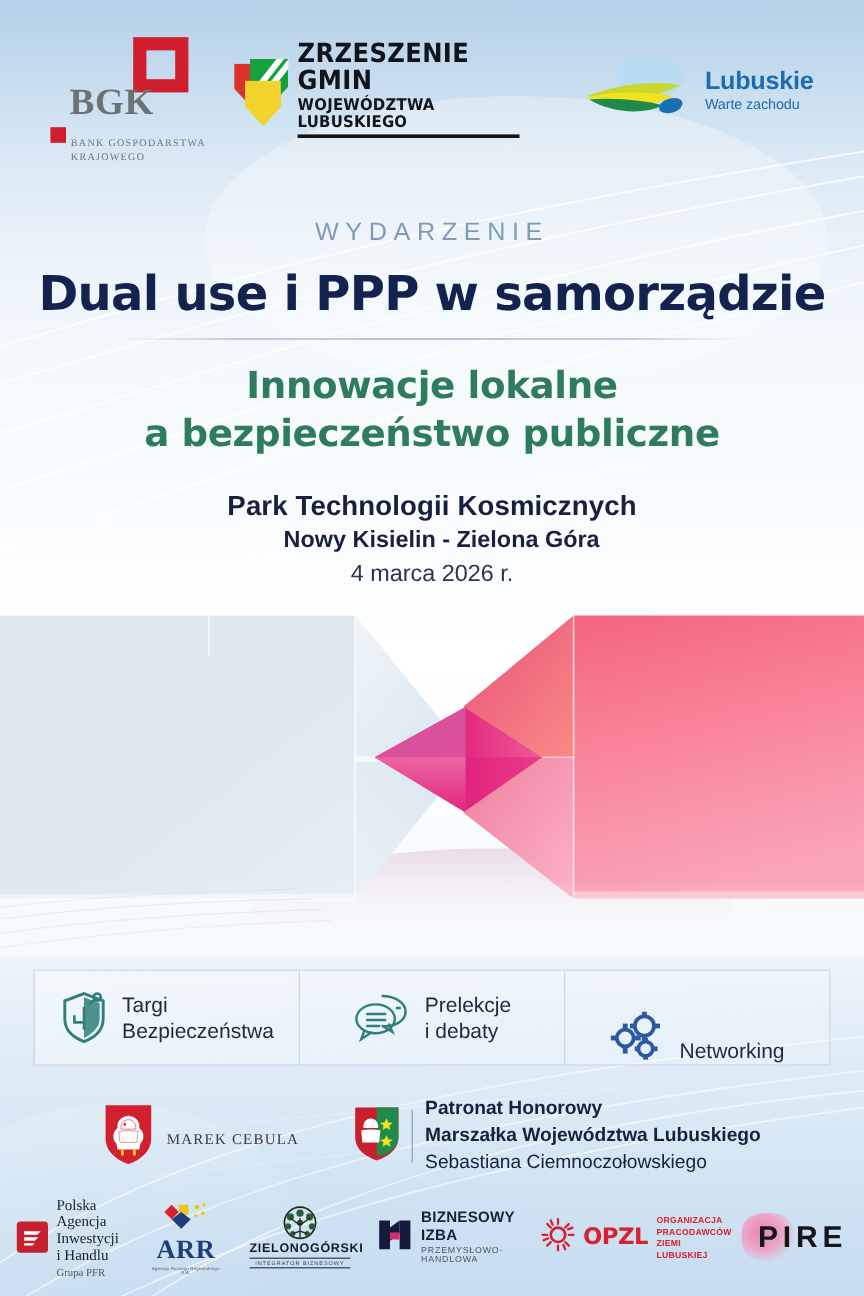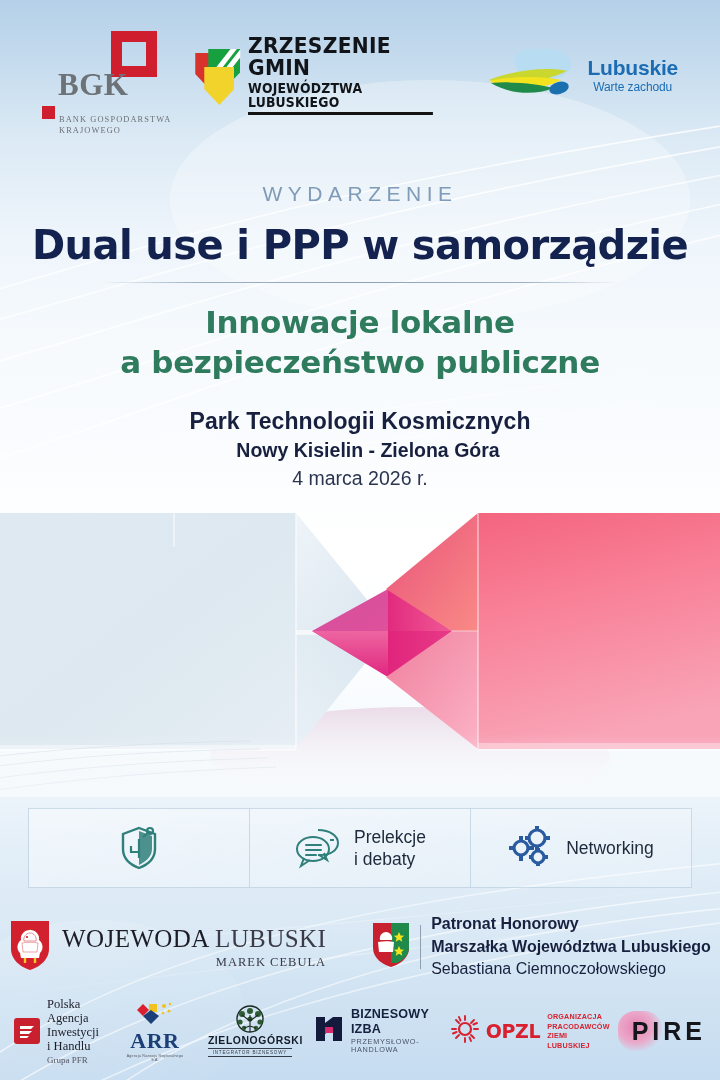--- a/index.html
+++ b/index.html
@@ -75,21 +75,21 @@
   .zg-text { line-height:1; }
   .zg-l1 { font-size:22px; font-weight:bold; letter-spacing:.3px; color:#111418;
            font-family:"DejaVu Sans", sans-serif; transform:scaleX(.92); transform-origin:left; }
   .zg-l2 { font-size:13.5px; font-weight:bold; letter-spacing:.2px; color:#111418;
            font-family:"DejaVu Sans", sans-serif; margin-top:3px; transform:scaleX(.92);
            transform-origin:left; border-bottom:3px solid #141414; padding-bottom:3px; }
 
   
   .lub { display:flex; align-items:center; gap:8px; }
   .lub-mark { position:relative; width:92px; height:56px; }
-  .lub-text { line-height:1;text-align:center; }
+  .lub-text { line-height:1; }
   .lub-l1 { font-size:21px; color:#1b6cb3; font-weight:bold; letter-spacing:-.2px; }
   .lub-l2 { font-size:12px; color:#1b6cb3; margin-top:3px; letter-spacing:-.1px; }
 
   
   .titleblock { position:absolute; top:182px; left:0; width:720px; text-align:center; }
   .eyebrow {
     font-size:21px; letter-spacing:5.5px; color:#7f9bb8; font-weight:400;
     font-family:"Liberation Sans", sans-serif;
   }
   .main-title {
@@ -117,21 +117,21 @@
   .features {
     position:absolute; left:28px; top:808px; width:664px; height:80px;
     display:flex; align-items:stretch;
     background:linear-gradient(135deg, rgba(255,255,255,.42), rgba(255,255,255,.18));
     border:1px solid rgba(170,195,215,.55);
   }
   .feature {
     flex:1; display:flex; align-items:center; justify-content:center; gap:12px;
     border-right:1px solid rgba(170,195,215,.55);
   }
-  .feature:last-child { border-right:none; }
+  .feature:last-child { border-right:none;align-items:flex-end; }
   .feature-label { font-size:17.5px; line-height:1.26; color:#1d2a3c; }
   .feature-icon { flex:0 0 auto; display:flex; align-items:center; }
 
   
   .patrons {
     position:absolute; left:0; top:912px; width:720px; height:70px;
     display:flex; align-items:center; justify-content:center; gap:46px;
   }
   .woj { display:flex; align-items:center; gap:11px; }
   .woj-text { font-family:"Liberation Serif", serif; line-height:1; }
@@ -375,20 +375,24 @@
       <span class="feature-icon">
         <svg width="40" height="44" viewBox="0 0 40 44">
           <path d="M20,2 L36,8 L36,23 C36,33 28,39 20,42 C12,39 4,33 4,23 L4,8 Z" fill="none" stroke="#2f7f7a" stroke-width="2.4"></path>
           <path d="M20,5 L33,10 L33,23 C33,31 26,36 20,39 Z" fill="#2f7f7a" opacity=".85"></path>
           <path d="M20,13 L20,32" stroke="#2f7f7a" stroke-width="2.2"></path>
           <path d="M12,20 L12,26 L19,26" fill="none" stroke="#2f7f7a" stroke-width="2.2"></path>
           <path d="M24,11 L30,6" stroke="#2f7f7a" stroke-width="2.2" fill="none"></path>
           <circle cx="31" cy="5" r="3" fill="none" stroke="#2f7f7a" stroke-width="2.2"></circle>
         </svg>
       </span>
+      <span class="feature-label">
+        <span>Targi</span><br>
+        <span>Bezpieczeństwa</span>
+      </span>
     </div>
 
     <div class="feature">
       <span class="feature-icon">
         <svg width="48" height="42" viewBox="0 0 48 42">
           <path d="M24,3 C36,3 44,9 44,16 C44,23 36,29 24,28" fill="none" stroke="#2f7f7a" stroke-width="2"></path>
           <path d="M30,26 L33,33 L25,28" fill="none" stroke="#2f7f7a" stroke-width="2"></path>
           <path d="M36,13 L40,13" stroke="#2f7f7a" stroke-width="2"></path>
           <ellipse cx="19" cy="22" rx="16" ry="12" fill="none" stroke="#2f7f7a" stroke-width="2"></ellipse>
           <path d="M10,31 L7,39 L16,33" fill="none" stroke="#2f7f7a" stroke-width="2"></path>
@@ -439,21 +443,20 @@
           <path d="M2,2 L40,2 L40,30 C40,42 28,49 21,51 C14,49 2,42 2,30 Z" fill="#d3202f"></path>
           <path d="M21,10 L24,14 L20,16 Z" fill="#f4c81e"></path>
           <path d="M21,11 C27,11 31,16 30,21 C34,24 35,30 31,34 L30,39 L12,39 L11,34 C7,30 8,24 12,21 C11,16 15,11 21,11 Z" fill="#fff"></path>
           <path d="M21,14 C25,14 28,18 27,22 L15,22 C14,18 17,14 21,14 Z" fill="#fff" stroke="#d3202f" stroke-width=".5"></path>
           <path d="M13,24 C18,23 24,23 29,24 L28,33 L14,33 Z" fill="#fff" stroke="#d3202f" stroke-width=".4"></path>
           <path d="M16,39 L16,44 M26,39 L26,44" stroke="#f4c81e" stroke-width="2.4"></path>
           <circle cx="18" cy="18" r="1.1" fill="#d3202f"></circle>
         </svg>
       </span>
       <span class="woj-text">
-        <span class="woj-l1"><span>WOJEWODA</span> <span class="thin">LUBUSKI</span></span>
         <div class="woj-l2">MAREK CEBULA</div>
       </span>
     </div>
 
     <div class="marsz">
       <span>
         <svg width="38" height="46" viewBox="0 0 38 46">
           <path d="M1,1 L37,1 L37,26 C37,37 26,43 19,45 C12,43 1,37 1,26 Z" fill="#c9202f"></path>
           <path d="M19,1 L37,1 L37,26 C37,33 31,38 25,41 L19,41 Z" fill="#1f8a49"></path>
           <path d="M14,10 C18,10 21,14 20,18 L8,18 C7,14 10,10 14,10 Z" fill="#fff"></path>

